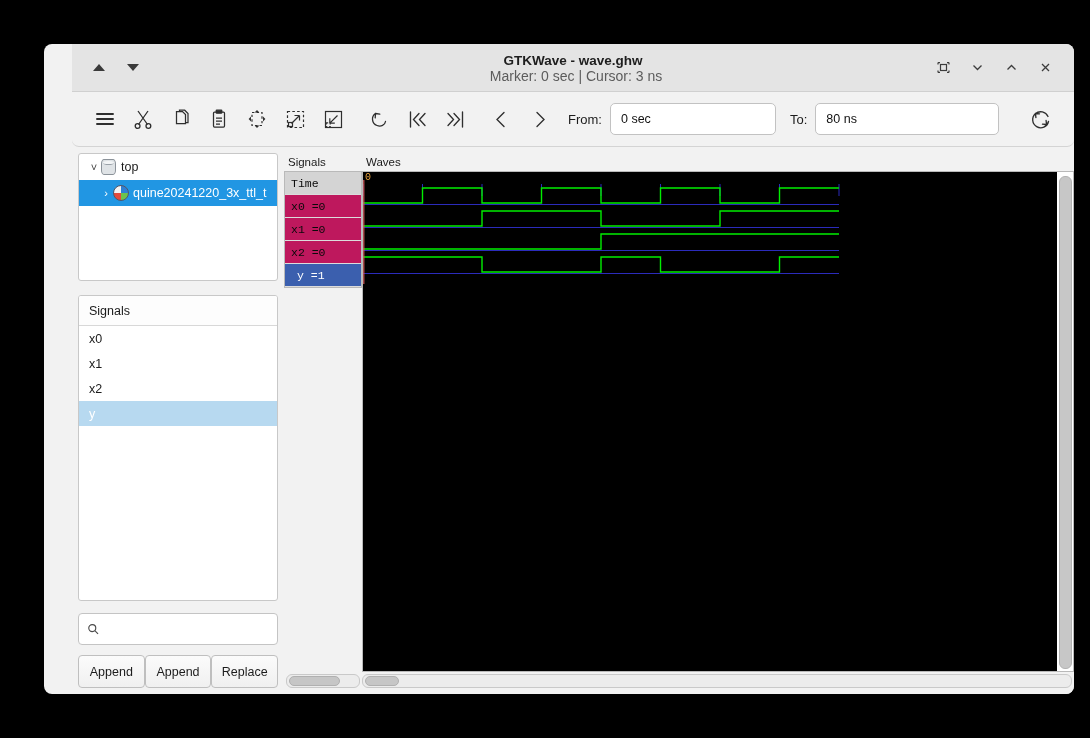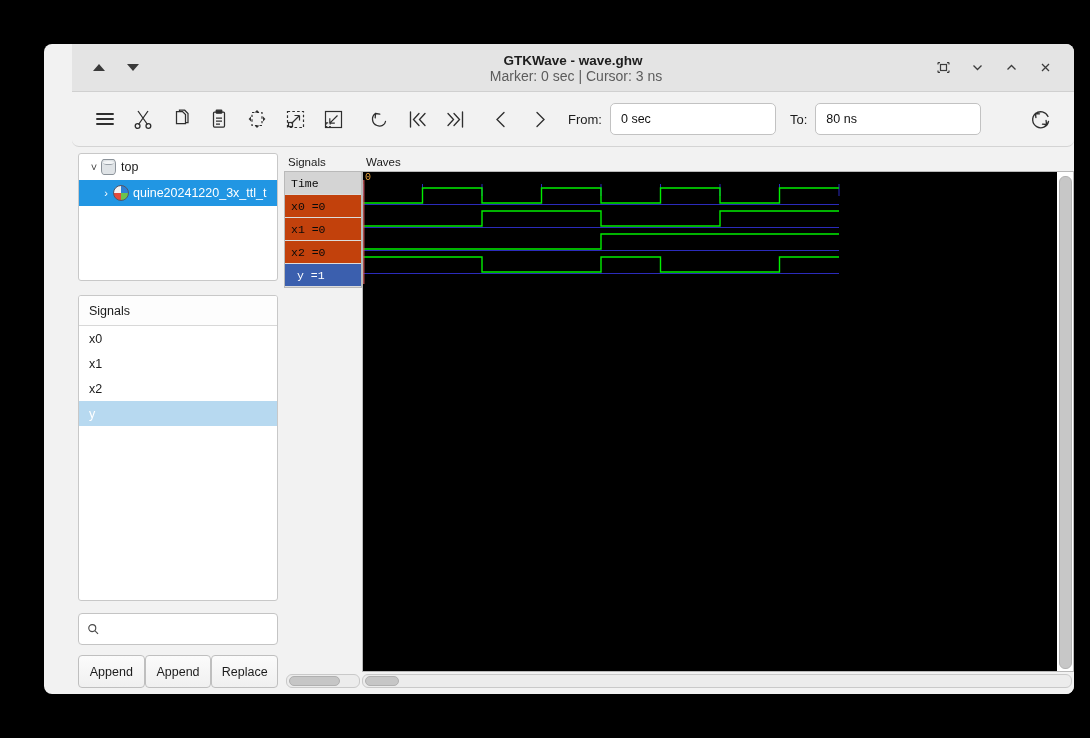--- a/index.html
+++ b/index.html
@@ -92,21 +92,21 @@
     height: 32px;
     background: #ffffff;
     border: 1px solid #c2c2c2;
     border-radius: 5px;
     display: flex; align-items: center;
     padding: 0 10px;
     font-size: 12.5px; color: #111;
     box-sizing: border-box;
   }
   #from-field { width: 166px; }
-  #to-field { width: 166px; }
+  #to-field { width: 184px; }
   .tool-right { margin-left: auto; }
 
   
   .body {
     flex: 1 1 auto;
     display: flex;
     background: #f2f2f2;
     min-height: 0;
   }
 
@@ -259,21 +259,21 @@
     background: #f2f2f2;
   }
   .np-header {
     height: 18px;
     font-size: 11.5px; color: #1b1b1b;
     padding-left: 4px;
     display: flex; align-items: center;
     flex: 0 0 auto;
   }
   .np-list {
-    background: #c2410c;
+    background: #be185d;
     border: 1px solid #b9b9b9;
     border-top: 1px solid #b9b9b9;
     flex: 0 0 auto;
     box-sizing: border-box;
   }
   .np-row {
     height: 23px;
     display: flex; align-items: center;
     font-family: "Liberation Mono", monospace;
     font-size: 11.5px;

